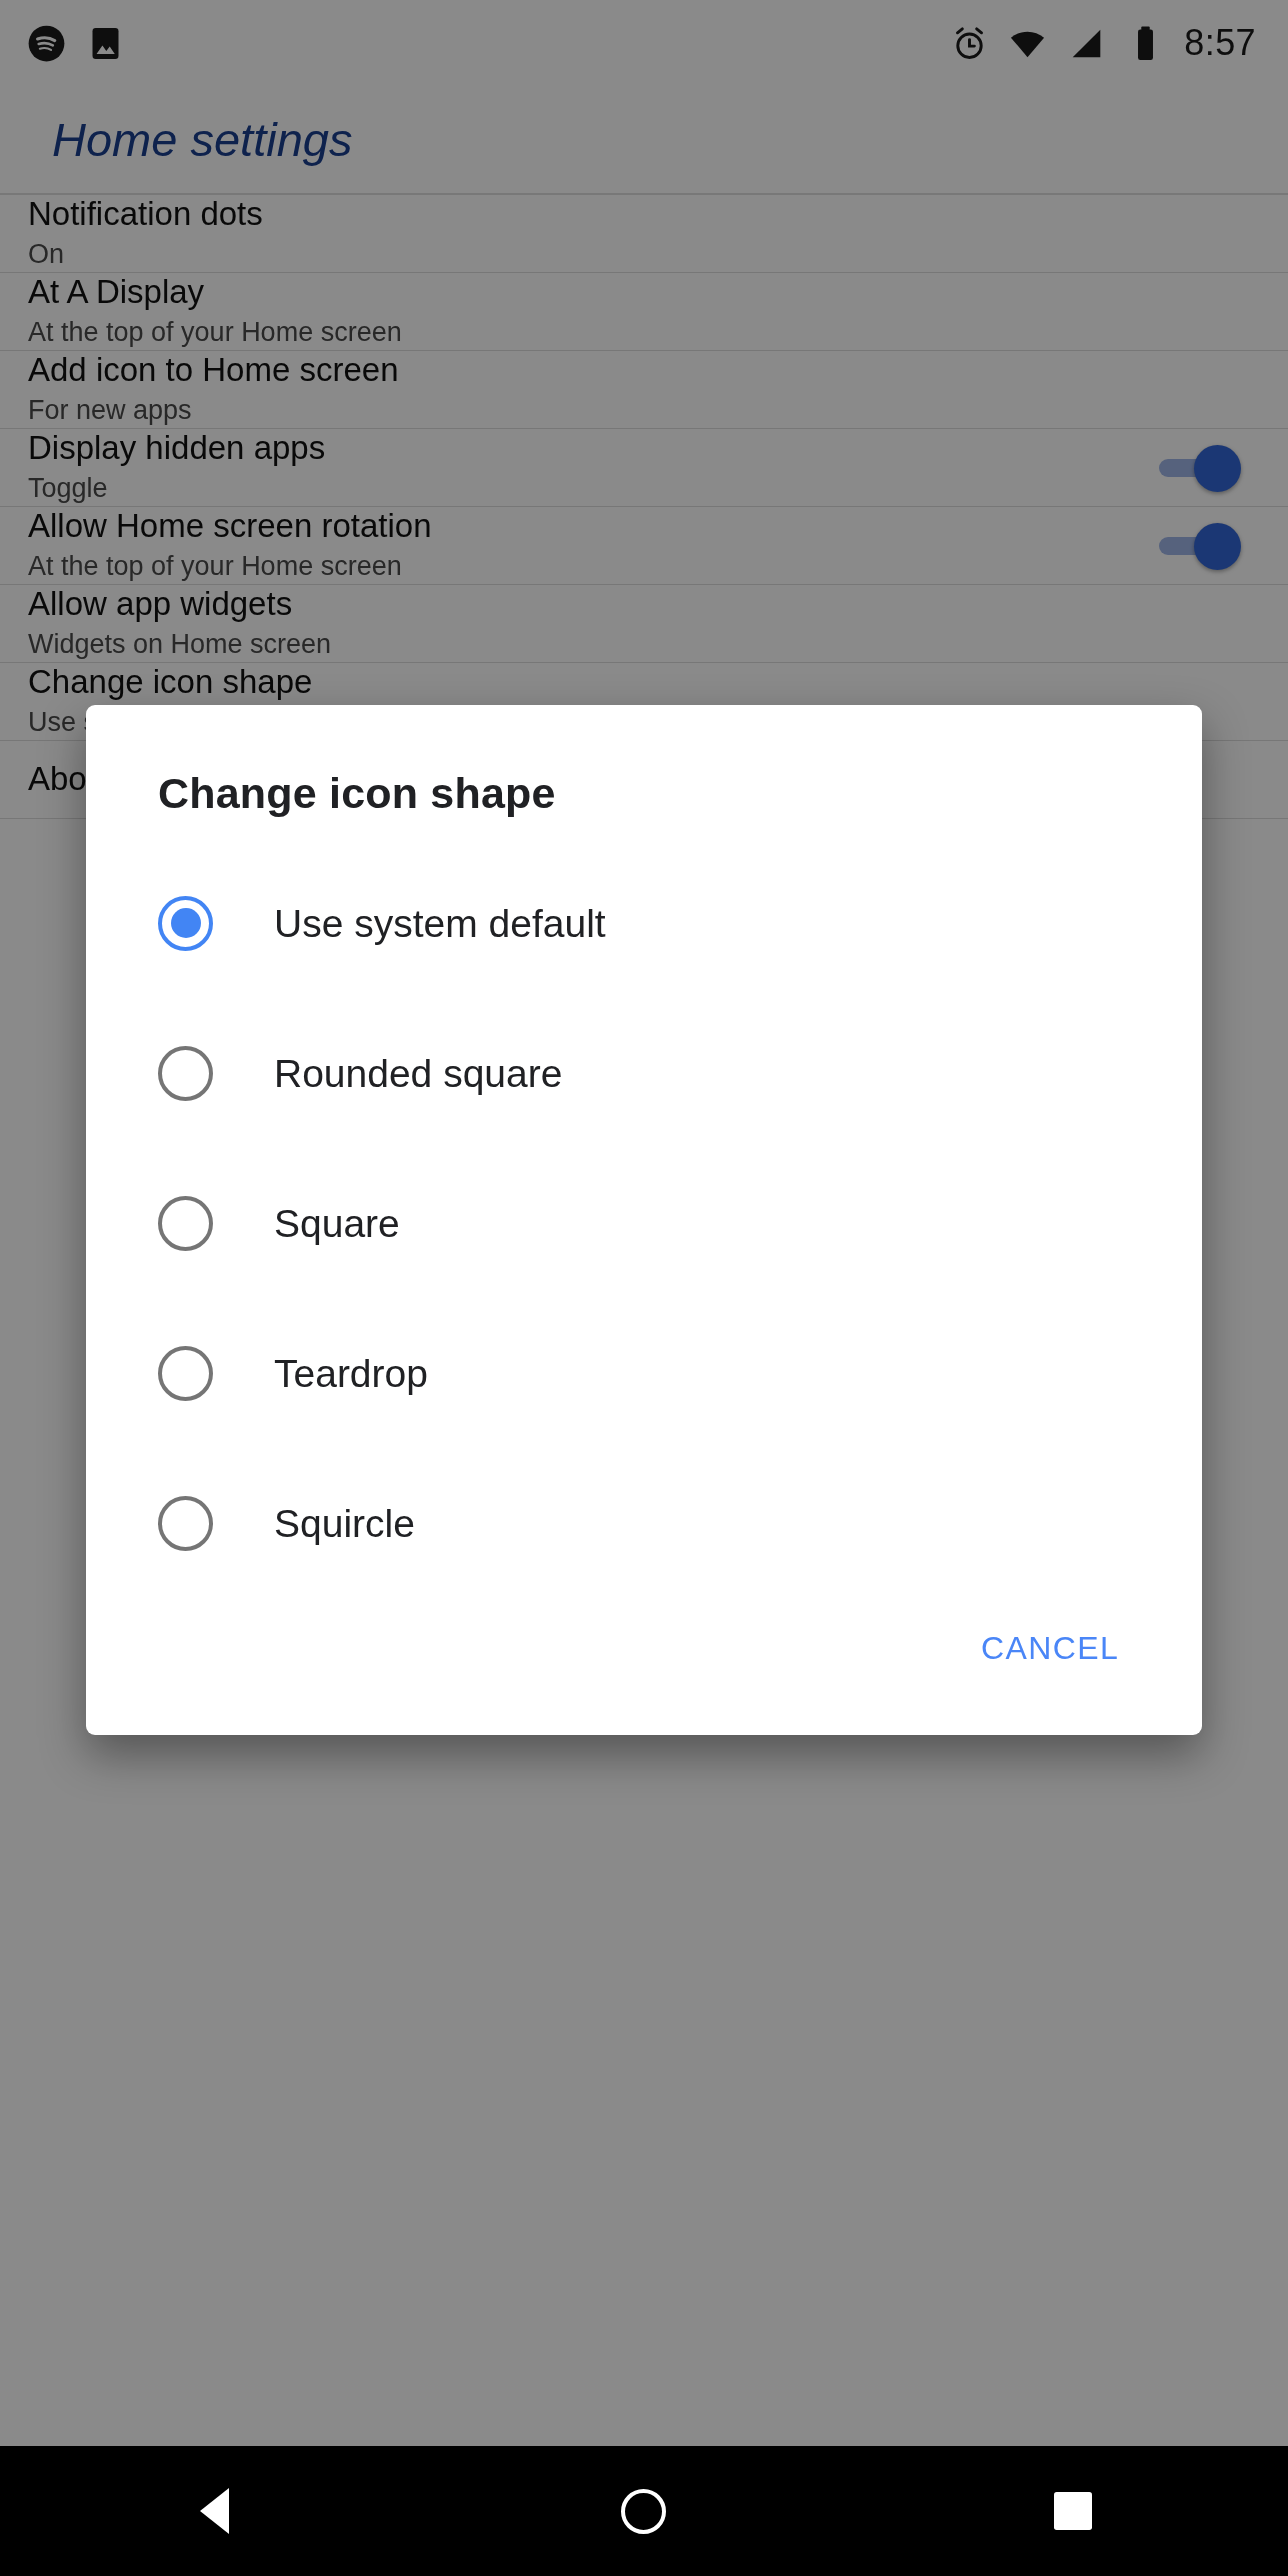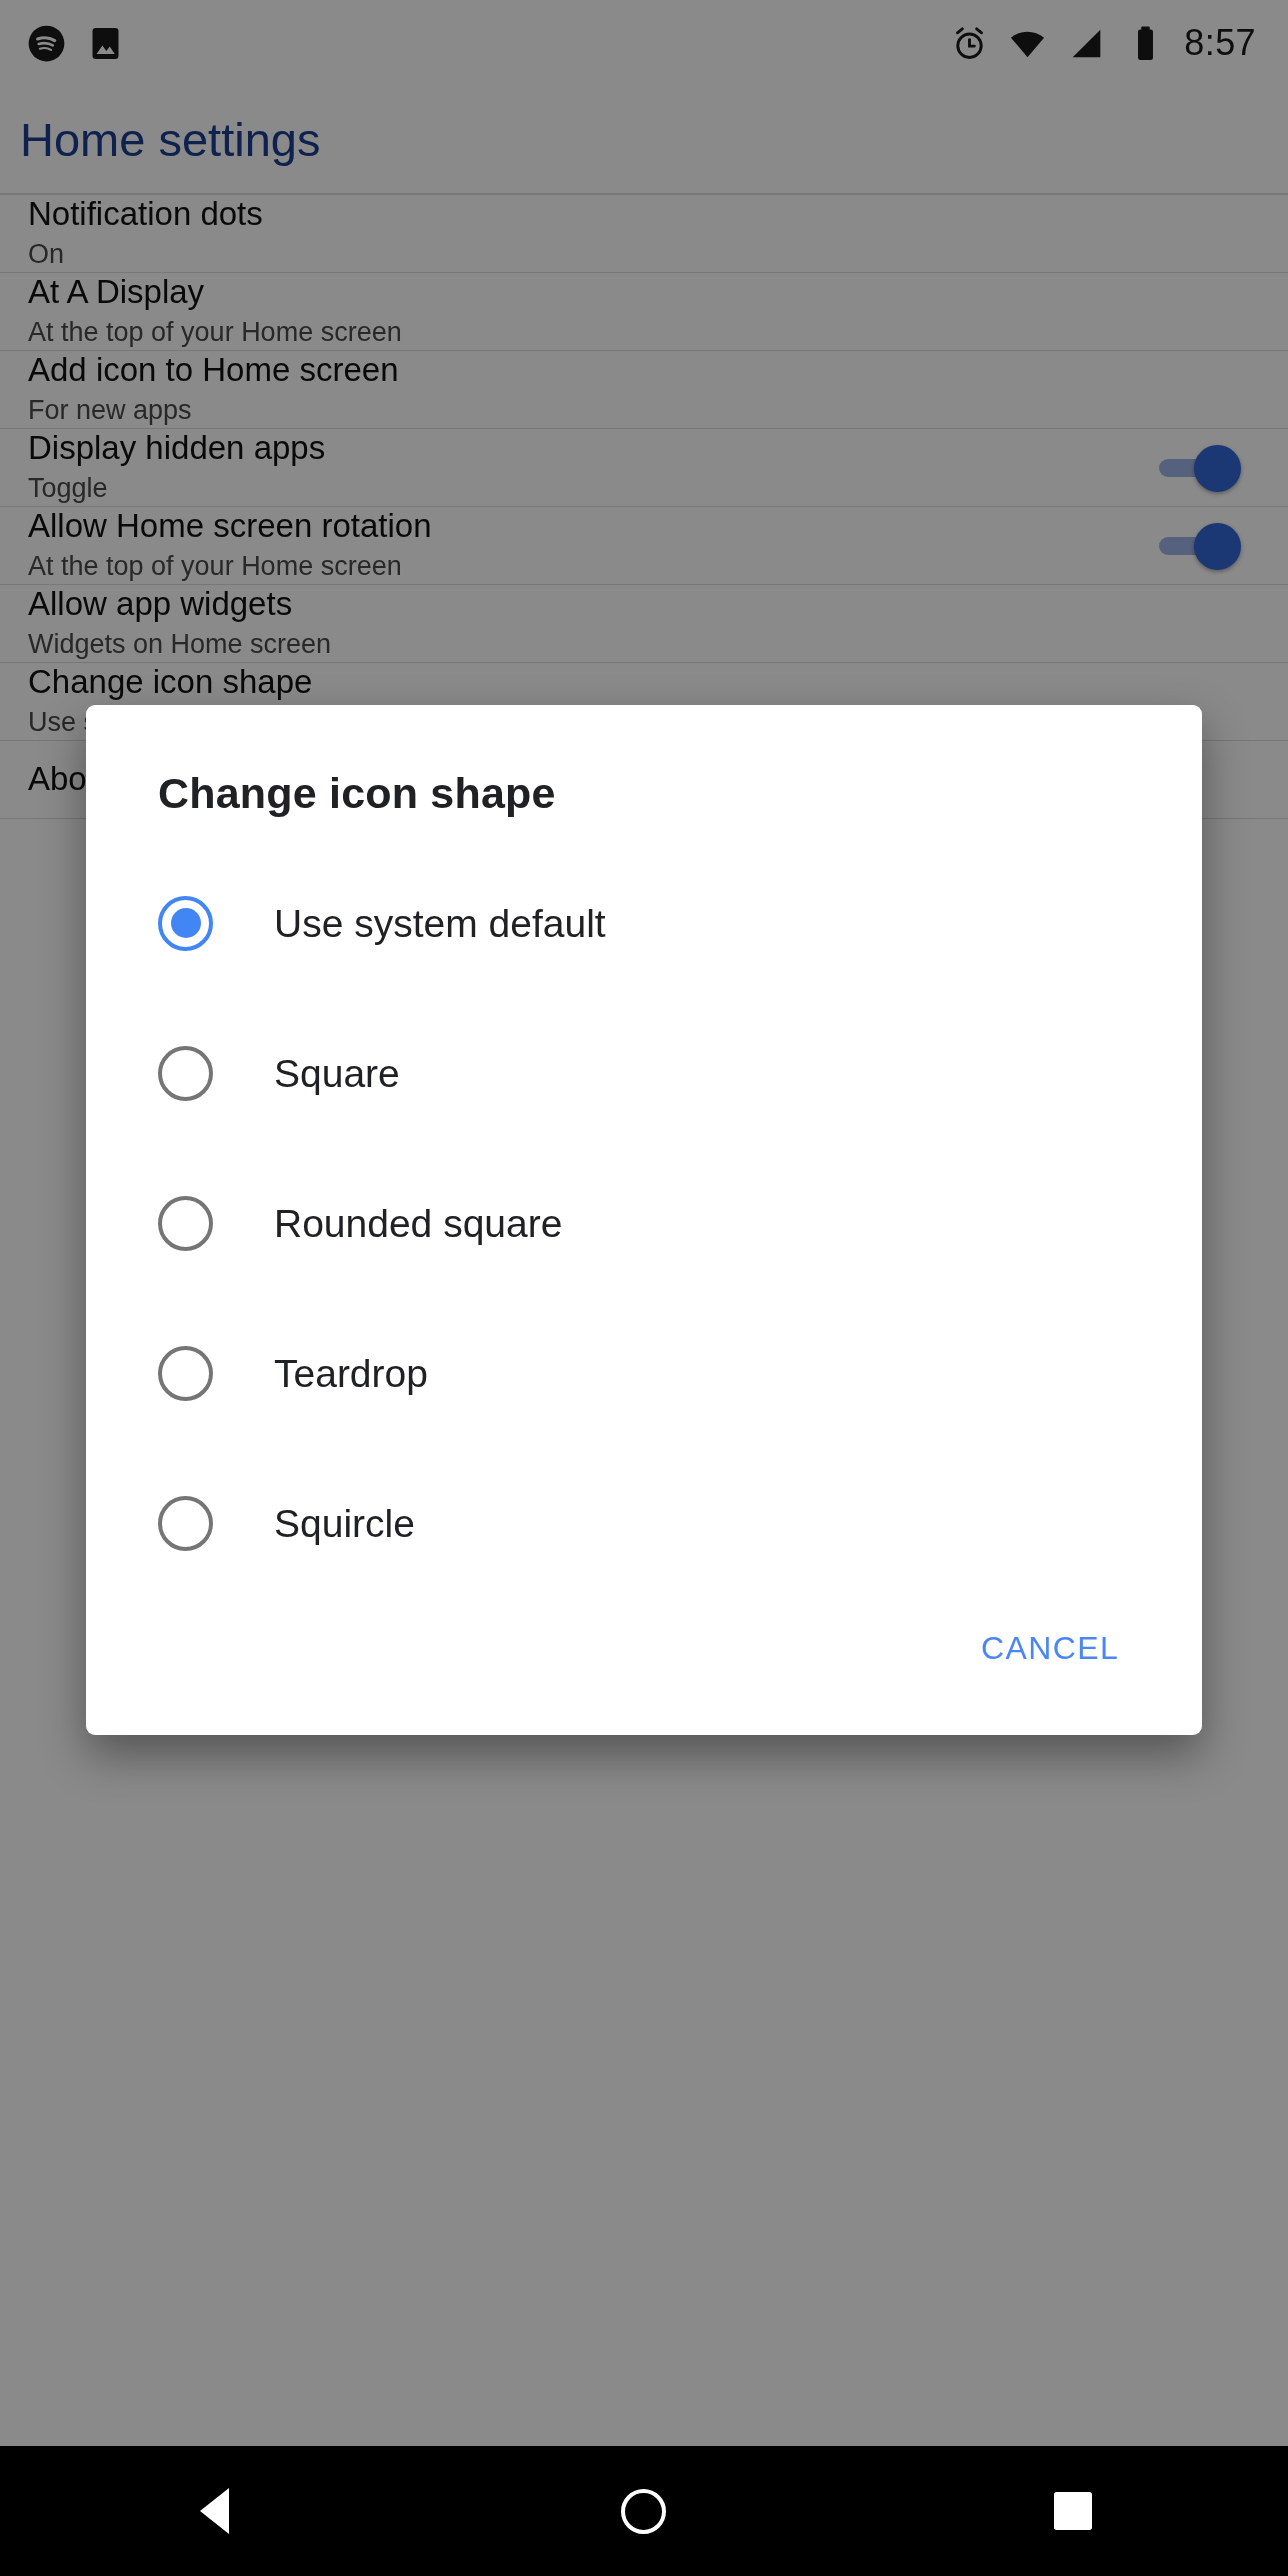--- a/index.html
+++ b/index.html
@@ -21,25 +21,26 @@
     padding:0 32px 0 27px;
   }
   .sb-left { display:flex; align-items:center; gap:19.7px; }
   .sb-right { display:flex; align-items:center; gap:19.7px; }
   .sb-icon { width:39px; height:39px; display:block; }
   .sb-time { font-size:36px; color:#1a1a1a; letter-spacing:0.4px; line-height:1; }
 
   .page-title {
     height:107px;
     display:flex; align-items:center;
-    padding-left:20px;
+    padding-left:52px;
     color:#1b3f8f;
     font-size:47px;
     font-weight:400;
     background:#fff;
+    font-style:italic;
   }
   .title-rule { height:1.8px; background:#dedede; width:100%; }
 
   .list { background:#fff; }
   .row {
     position:relative;
     height:78px;
     border-bottom:0.9px solid #dcdcdc;
     padding:0 28px;
     display:flex; flex-direction:column; justify-content:center;
@@ -246,26 +247,26 @@
 
     <div class="options">
 
       <div class="option">
         <span class="radio sel"></span>
         <span class="option-label">Use system default</span>
       </div>
 
       <div class="option">
         <span class="radio"></span>
+        <span class="option-label">Rounded square</span>
+      </div>
+
+      <div class="option">
+        <span class="radio"></span>
         <span class="option-label">Square</span>
-      </div>
-
-      <div class="option">
-        <span class="radio"></span>
-        <span class="option-label">Rounded square</span>
       </div>
 
       <div class="option">
         <span class="radio"></span>
         <span class="option-label">Teardrop</span>
       </div>
 
       <div class="option">
         <span class="radio"></span>
         <span class="option-label">Squircle</span>

